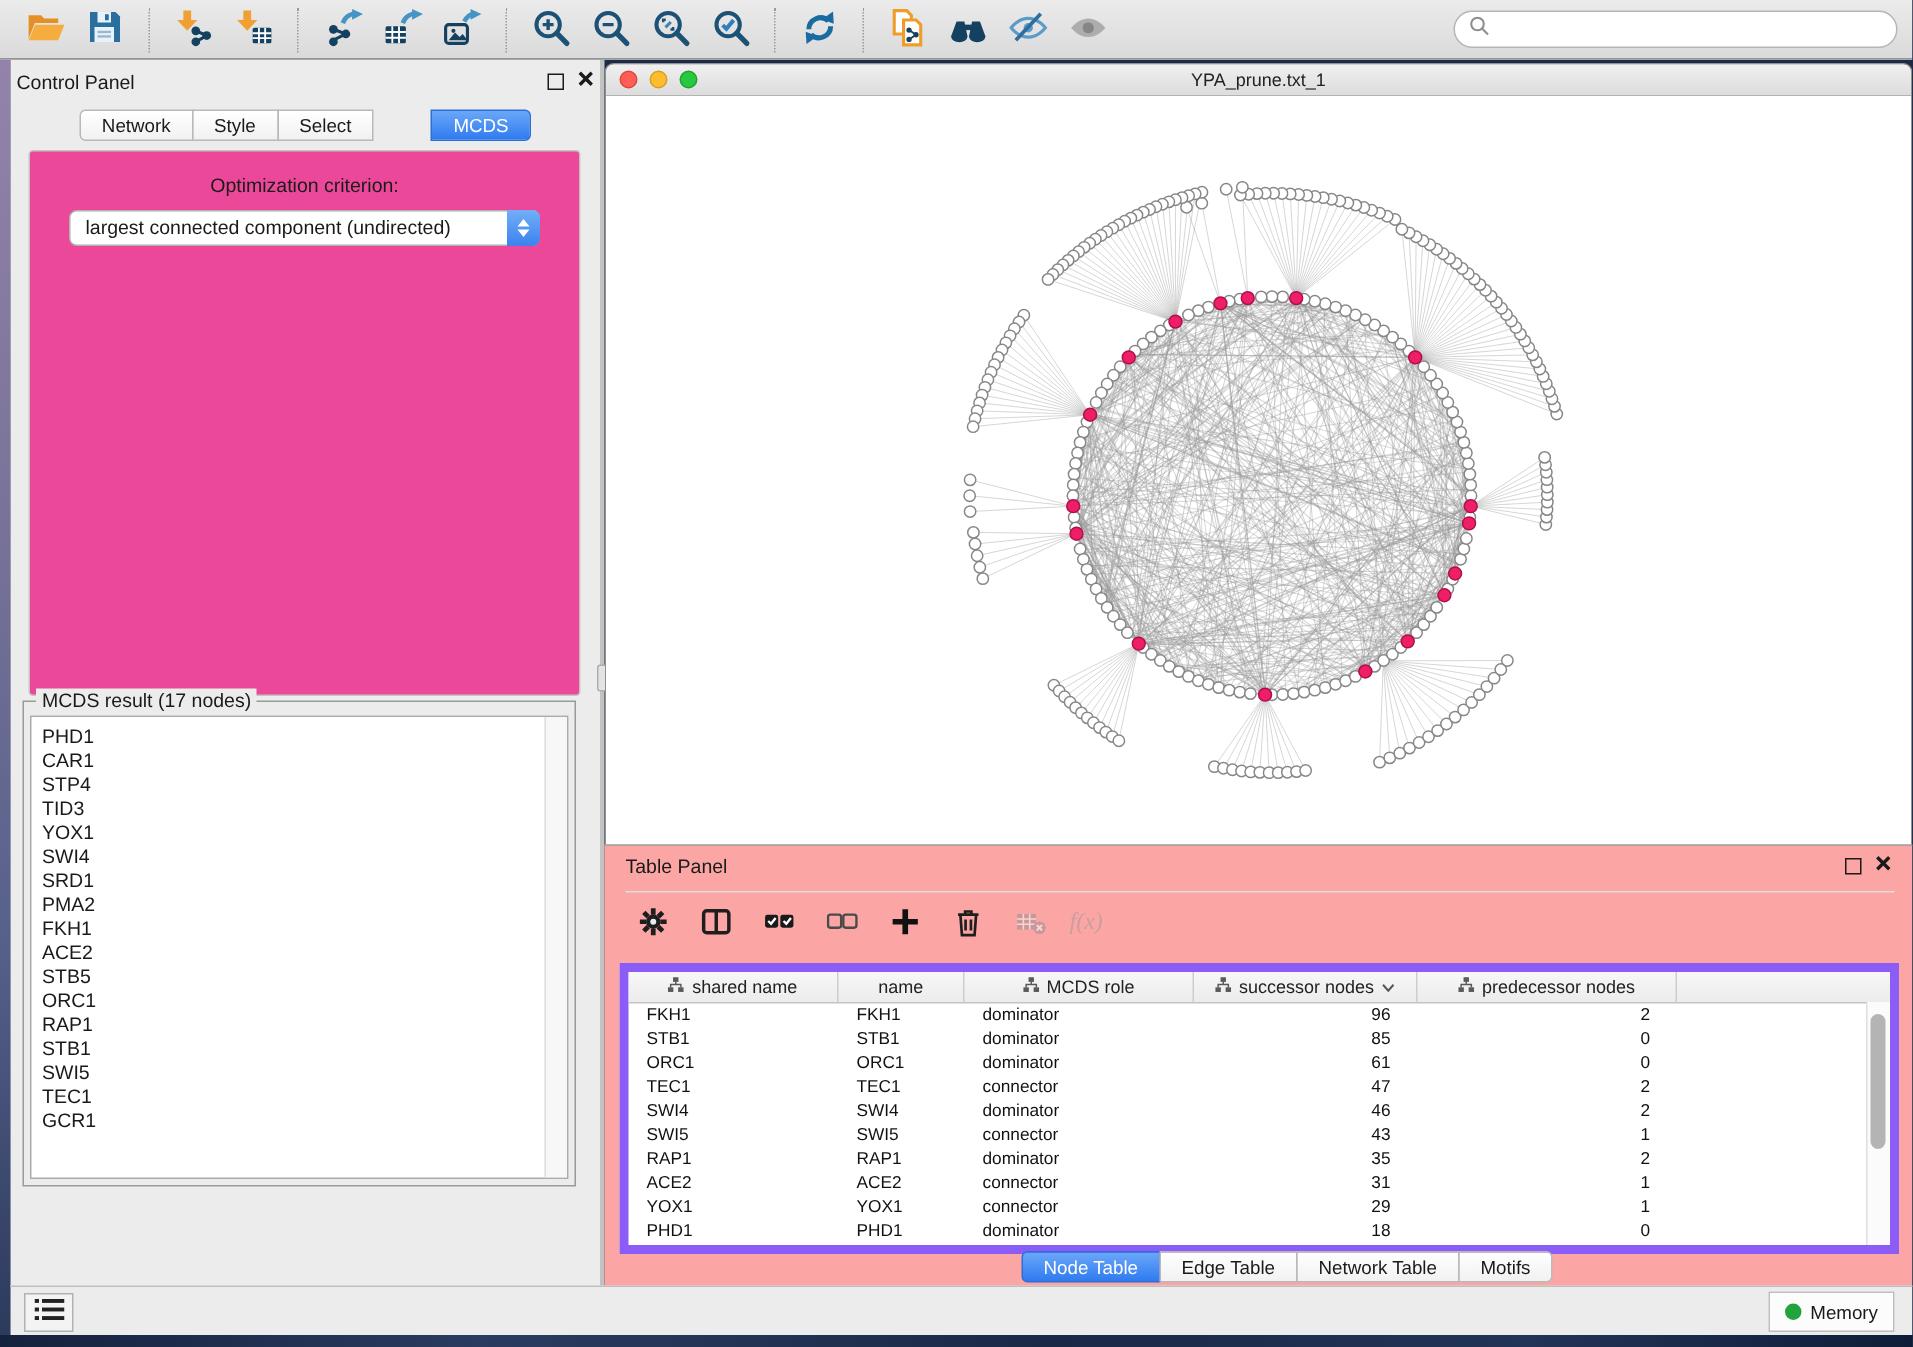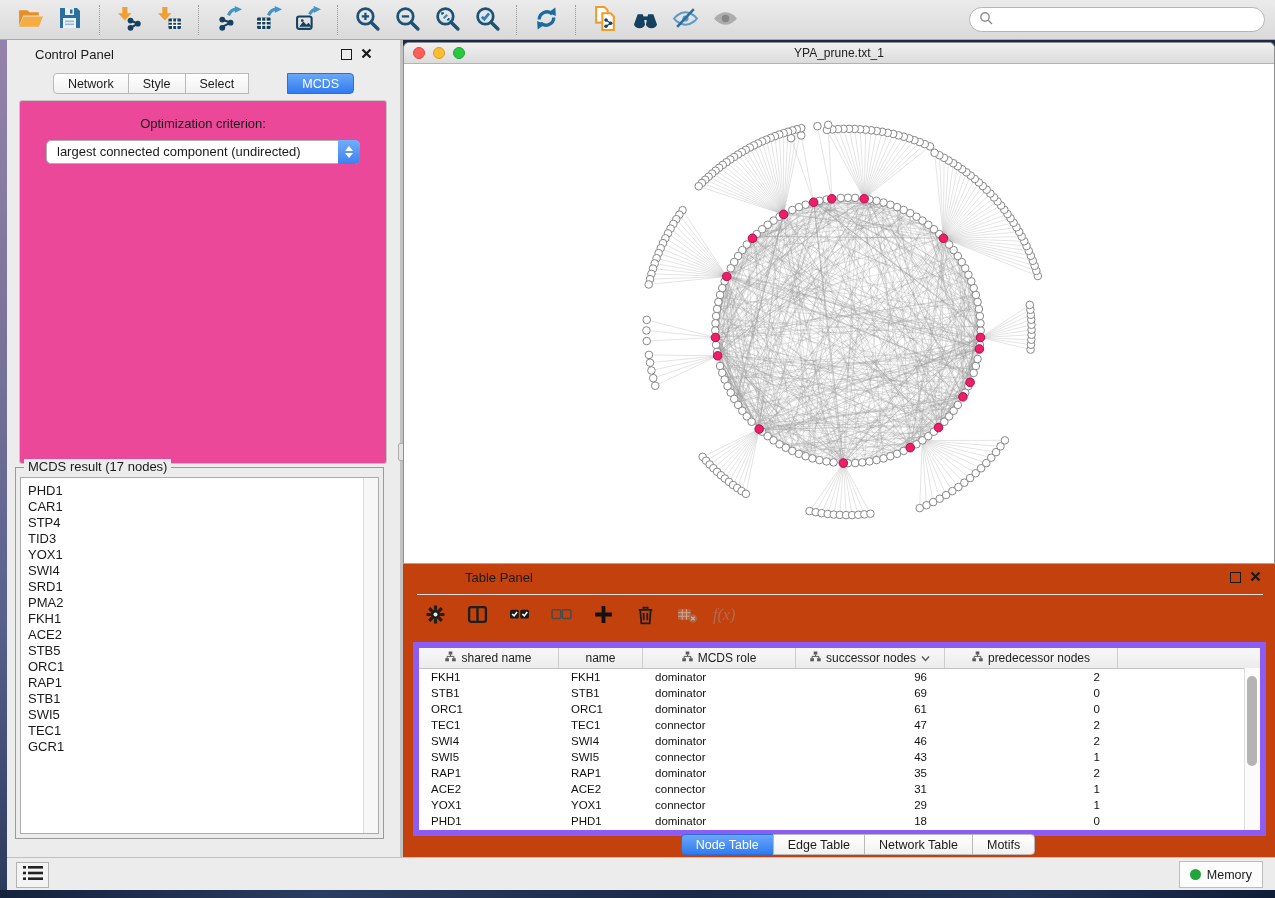--- a/index.html
+++ b/index.html
@@ -19,21 +19,21 @@
   .tb-btn{width:40px;height:34px;border:none;background:transparent;display:flex;
     align-items:center;justify-content:center;padding:0;cursor:default;}
   .tb-btn.disabled{opacity:.9;}
   .tb-sep{width:0;height:30px;border-left:1px dotted #9a9a9a;margin:0 9px;}
   .search{margin-left:auto;width:296px;height:25px;background:#fff;border:1px solid #b5b5b5;
     border-radius:13px;display:flex;align-items:center;padding:0 9px;box-sizing:border-box;}
   .search input{flex:1;border:none;outline:none;background:transparent;font:13px "Liberation Sans",sans-serif;margin-left:6px;}
   .workspace{position:absolute;top:40px;left:7px;right:0;bottom:40px;}
   
   .control-panel{position:absolute;left:0;top:0;width:393px;height:100%;background:#ececec;}
-  .cp-header{height:28px;display:flex;align-items:center;padding:0 28px;}
+  .cp-header{height:28px;display:flex;align-items:center;padding:0 4px;}
   .panel-title{font-size:13px;color:#1a1a1a;}
   .panel-winbtns{margin-left:auto;display:flex;align-items:center;gap:9px;}
   .float-box{width:9px;height:9px;border:1.6px solid #1a1a1a;display:inline-block;background:transparent;}
   .cp-tabs{position:absolute;top:33px;left:0;right:0;display:flex;justify-content:center;}
   .seg-tab{height:21px;line-height:21px;padding:0 14px;background:linear-gradient(#ffffff,#f1f1f1);
     border:1px solid #b9b9b9;margin-left:-1px;font-size:12.5px;color:#1a1a1a;cursor:default;}
   .seg-tab:first-child{border-radius:4px 0 0 4px;margin-left:0;}
   .seg-tab:last-child{border-radius:0 4px 4px 0;}
   .seg-tab.active{background:linear-gradient(#6aa7f8,#2f7bf0);color:#fff;border-color:#2d6fd8;margin-left:38px;}
   .cp-inset{position:absolute;left:12px;right:13px;top:60px;height:362px;background:#ec4899;
@@ -43,21 +43,21 @@
     border:1px solid #b0b0b0;border-radius:5px;box-sizing:border-box;font-size:13px;}
   .dropdown .dd-text{line-height:22px;padding-left:10px;white-space:nowrap;}
   .dd-stepper{position:absolute;right:-1px;top:-1px;width:22px;height:24px;border-radius:0 5px 5px 0;
     background:linear-gradient(#72aef9,#3b82ee);display:flex;flex-direction:column;align-items:center;justify-content:center;gap:2px;}
   .tri-up{width:0;height:0;border-left:4px solid transparent;border-right:4px solid transparent;border-bottom:5px solid #fff;}
   .tri-dn{width:0;height:0;border-left:4px solid transparent;border-right:4px solid transparent;border-top:5px solid #fff;}
   .btn-row{display:flex;justify-content:center;gap:13px;margin-top:11px;}
   .push-btn{height:25px;padding:0 17px;background:linear-gradient(#ffffff,#f0f0f0);
     border:1px solid #b0b0b0;border-radius:5px;font-size:13px;font-family:"Liberation Sans",sans-serif;cursor:default;}
   .push-btn.focused{box-shadow:0 0 0 3px rgba(110,165,245,.6);border-color:#7aa8e8;}
-  .mcds-fieldset{position:absolute;left:8px;width:369px;top:427px;height:372px;border:1px solid #9a9a9a;box-sizing:border-box;}
+  .mcds-fieldset{position:absolute;left:8px;width:369px;top:427px;height:324px;border:1px solid #9a9a9a;box-sizing:border-box;}
   .mcds-legend{position:absolute;top:-9px;left:8px;background:#ececec;padding:0 4px;font-size:13px;}
   .mcds-list{position:absolute;left:4px;right:4px;top:9px;bottom:4px;background:#fff;border:1px solid #ababab;
     font-size:13px;line-height:16px;padding:5px 0 0 7px;overflow:hidden;}
   .mcds-scroll{position:absolute;top:0;bottom:0;right:0;width:14px;background:#f7f7f7;border-left:1px solid #ddd;}
   
   .v-splitter{position:absolute;left:393px;top:0;width:3px;height:100%;background:#c2c2c2;}
   .v-grip{position:absolute;left:-2px;top:403px;width:7px;height:16px;background:#e4e4e4;border:1px solid #aeaeae;border-radius:2px;}
   
   .net-window{position:absolute;left:396px;top:2px;right:0;height:521px;background:#fff;
     border:1px solid #909090;border-bottom:none;border-radius:6px 6px 0 0;box-sizing:border-box;}
@@ -65,21 +65,21 @@
     border-radius:6px 6px 0 0;position:relative;}
   .traffic{position:absolute;left:9px;top:4px;display:flex;gap:8px;}
   .light{width:12px;height:12px;border-radius:50%;box-sizing:border-box;}
   .light.red{background:#ff5f57;border:1px solid #e0443e;}
   .light.yellow{background:#febc2e;border:1px solid #d89e24;}
   .light.green{background:#28c840;border:1px solid #1ea433;}
   .net-title{text-align:center;font-size:12px;line-height:20px;color:#222;}
   .net-canvas{position:absolute;top:21px;left:0;right:0;bottom:0;background:#fff;}
   .net-canvas svg{display:block;width:100%;height:100%;}
   
-  .table-panel{position:absolute;left:396px;top:523px;right:0;bottom:0;background:#c2410c;border-top:1px solid #a5a5a5;padding-left:48px;}
+  .table-panel{position:absolute;left:396px;top:523px;right:0;bottom:0;background:#fca5a5;border-top:1px solid #a5a5a5;}
   .tp-header{height:26px;display:flex;align-items:center;padding:0 14px;}
   .tp-toolbar{position:absolute;top:30px;left:14px;right:12px;height:42px;display:flex;align-items:center;gap:6px;
     border-top:1px solid #e0e0e0;}
   .tpi{width:36px;height:32px;border:none;background:transparent;display:flex;align-items:center;justify-content:center;padding:0;}
   .tpi.disabled{opacity:.5;}
   .tp-table{position:absolute;left:10px;right:9px;top:78px;bottom:22px;background:#fff;border:6px solid #8b5cf6;box-sizing:border-box;overflow:hidden;}
   .tp-head{display:flex;height:20px;background:linear-gradient(#f7f7f7,#ececec);border-bottom:1px solid #c4c4c4;}
   .th{display:flex;align-items:center;justify-content:center;gap:5px;font-size:12px;color:#222;
     border-right:1px solid #cdcdcd;box-sizing:border-box;}
   .tp-row{display:flex;height:16px;align-items:center;font-size:11.5px;color:#111;}
@@ -1462,21 +1462,21 @@
               <div class="td txt" style="width: 140px; flex: 0 0 140px;">FKH1</div>
               <div class="td txt" style="width: 84px; flex: 0 0 84px;">FKH1</div>
               <div class="td txt" style="width: 153px; flex: 0 0 153px;">dominator</div>
               <div class="td num" style="width: 149px; flex: 0 0 149px;">96</div>
               <div class="td num" style="width: 173px; flex: 0 0 173px;">2</div>
             </div>
             <div class="tp-row">
               <div class="td txt" style="width: 140px; flex: 0 0 140px;">STB1</div>
               <div class="td txt" style="width: 84px; flex: 0 0 84px;">STB1</div>
               <div class="td txt" style="width: 153px; flex: 0 0 153px;">dominator</div>
-              <div class="td num" style="width: 149px; flex: 0 0 149px;">69</div>
+              <div class="td num" style="width: 149px; flex: 0 0 149px;">85</div>
               <div class="td num" style="width: 173px; flex: 0 0 173px;">0</div>
             </div>
             <div class="tp-row">
               <div class="td txt" style="width: 140px; flex: 0 0 140px;">ORC1</div>
               <div class="td txt" style="width: 84px; flex: 0 0 84px;">ORC1</div>
               <div class="td txt" style="width: 153px; flex: 0 0 153px;">dominator</div>
               <div class="td num" style="width: 149px; flex: 0 0 149px;">61</div>
               <div class="td num" style="width: 173px; flex: 0 0 173px;">0</div>
             </div>
             <div class="tp-row">

